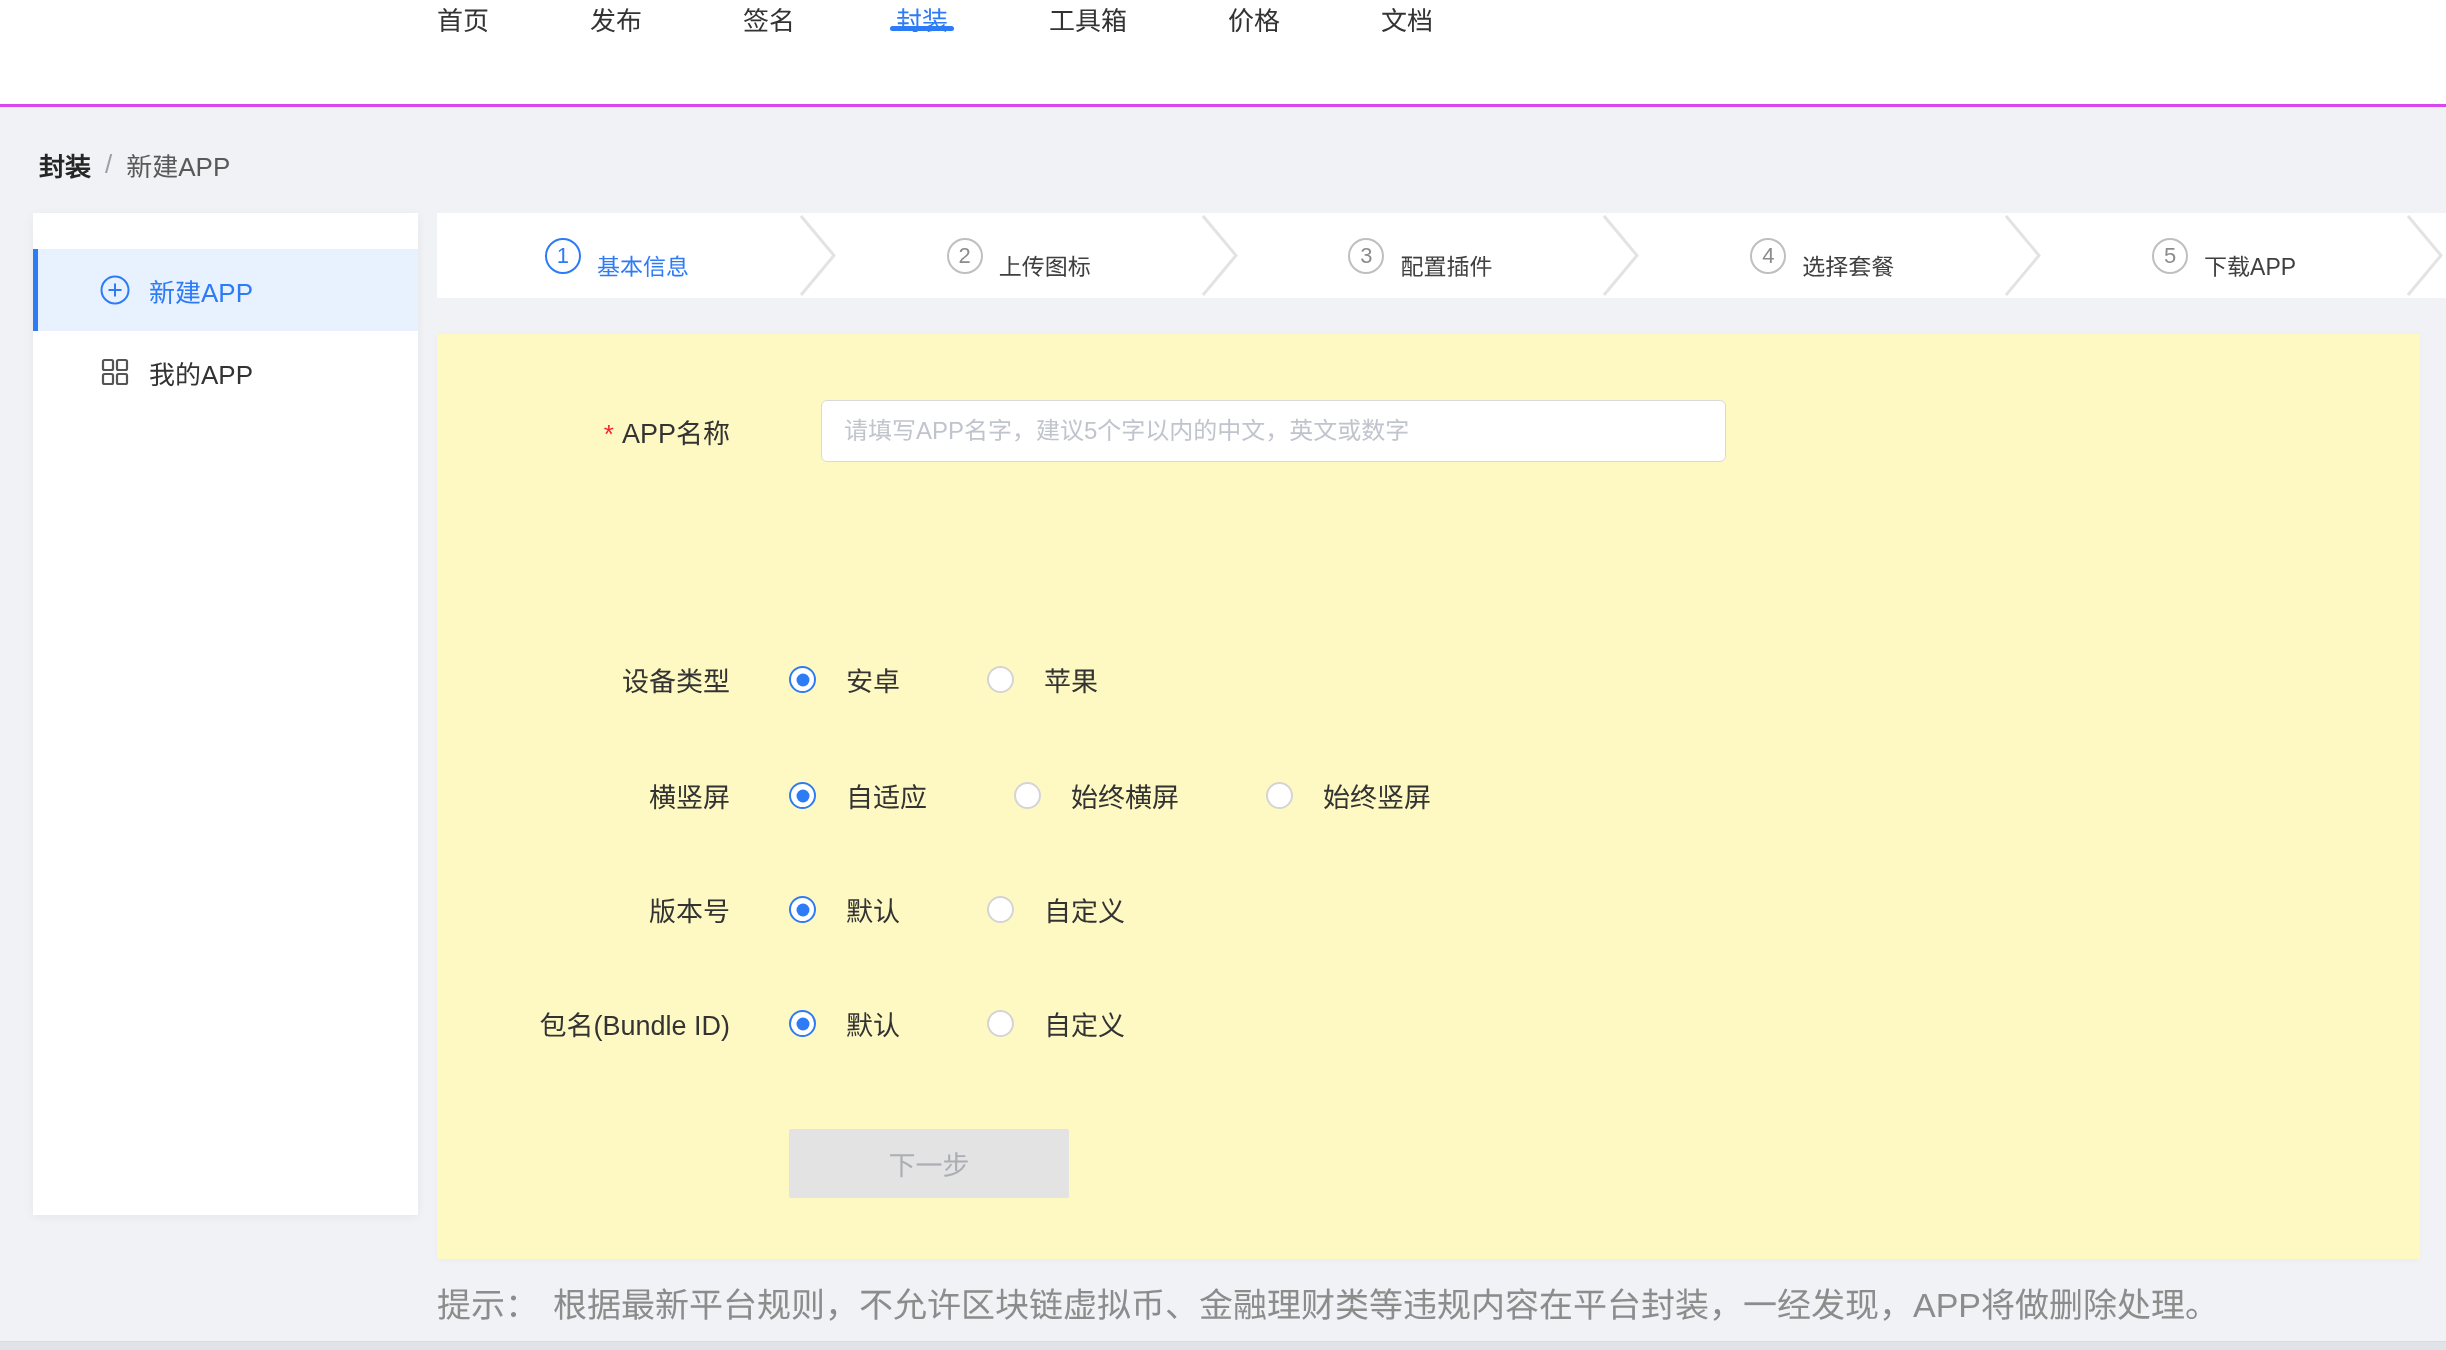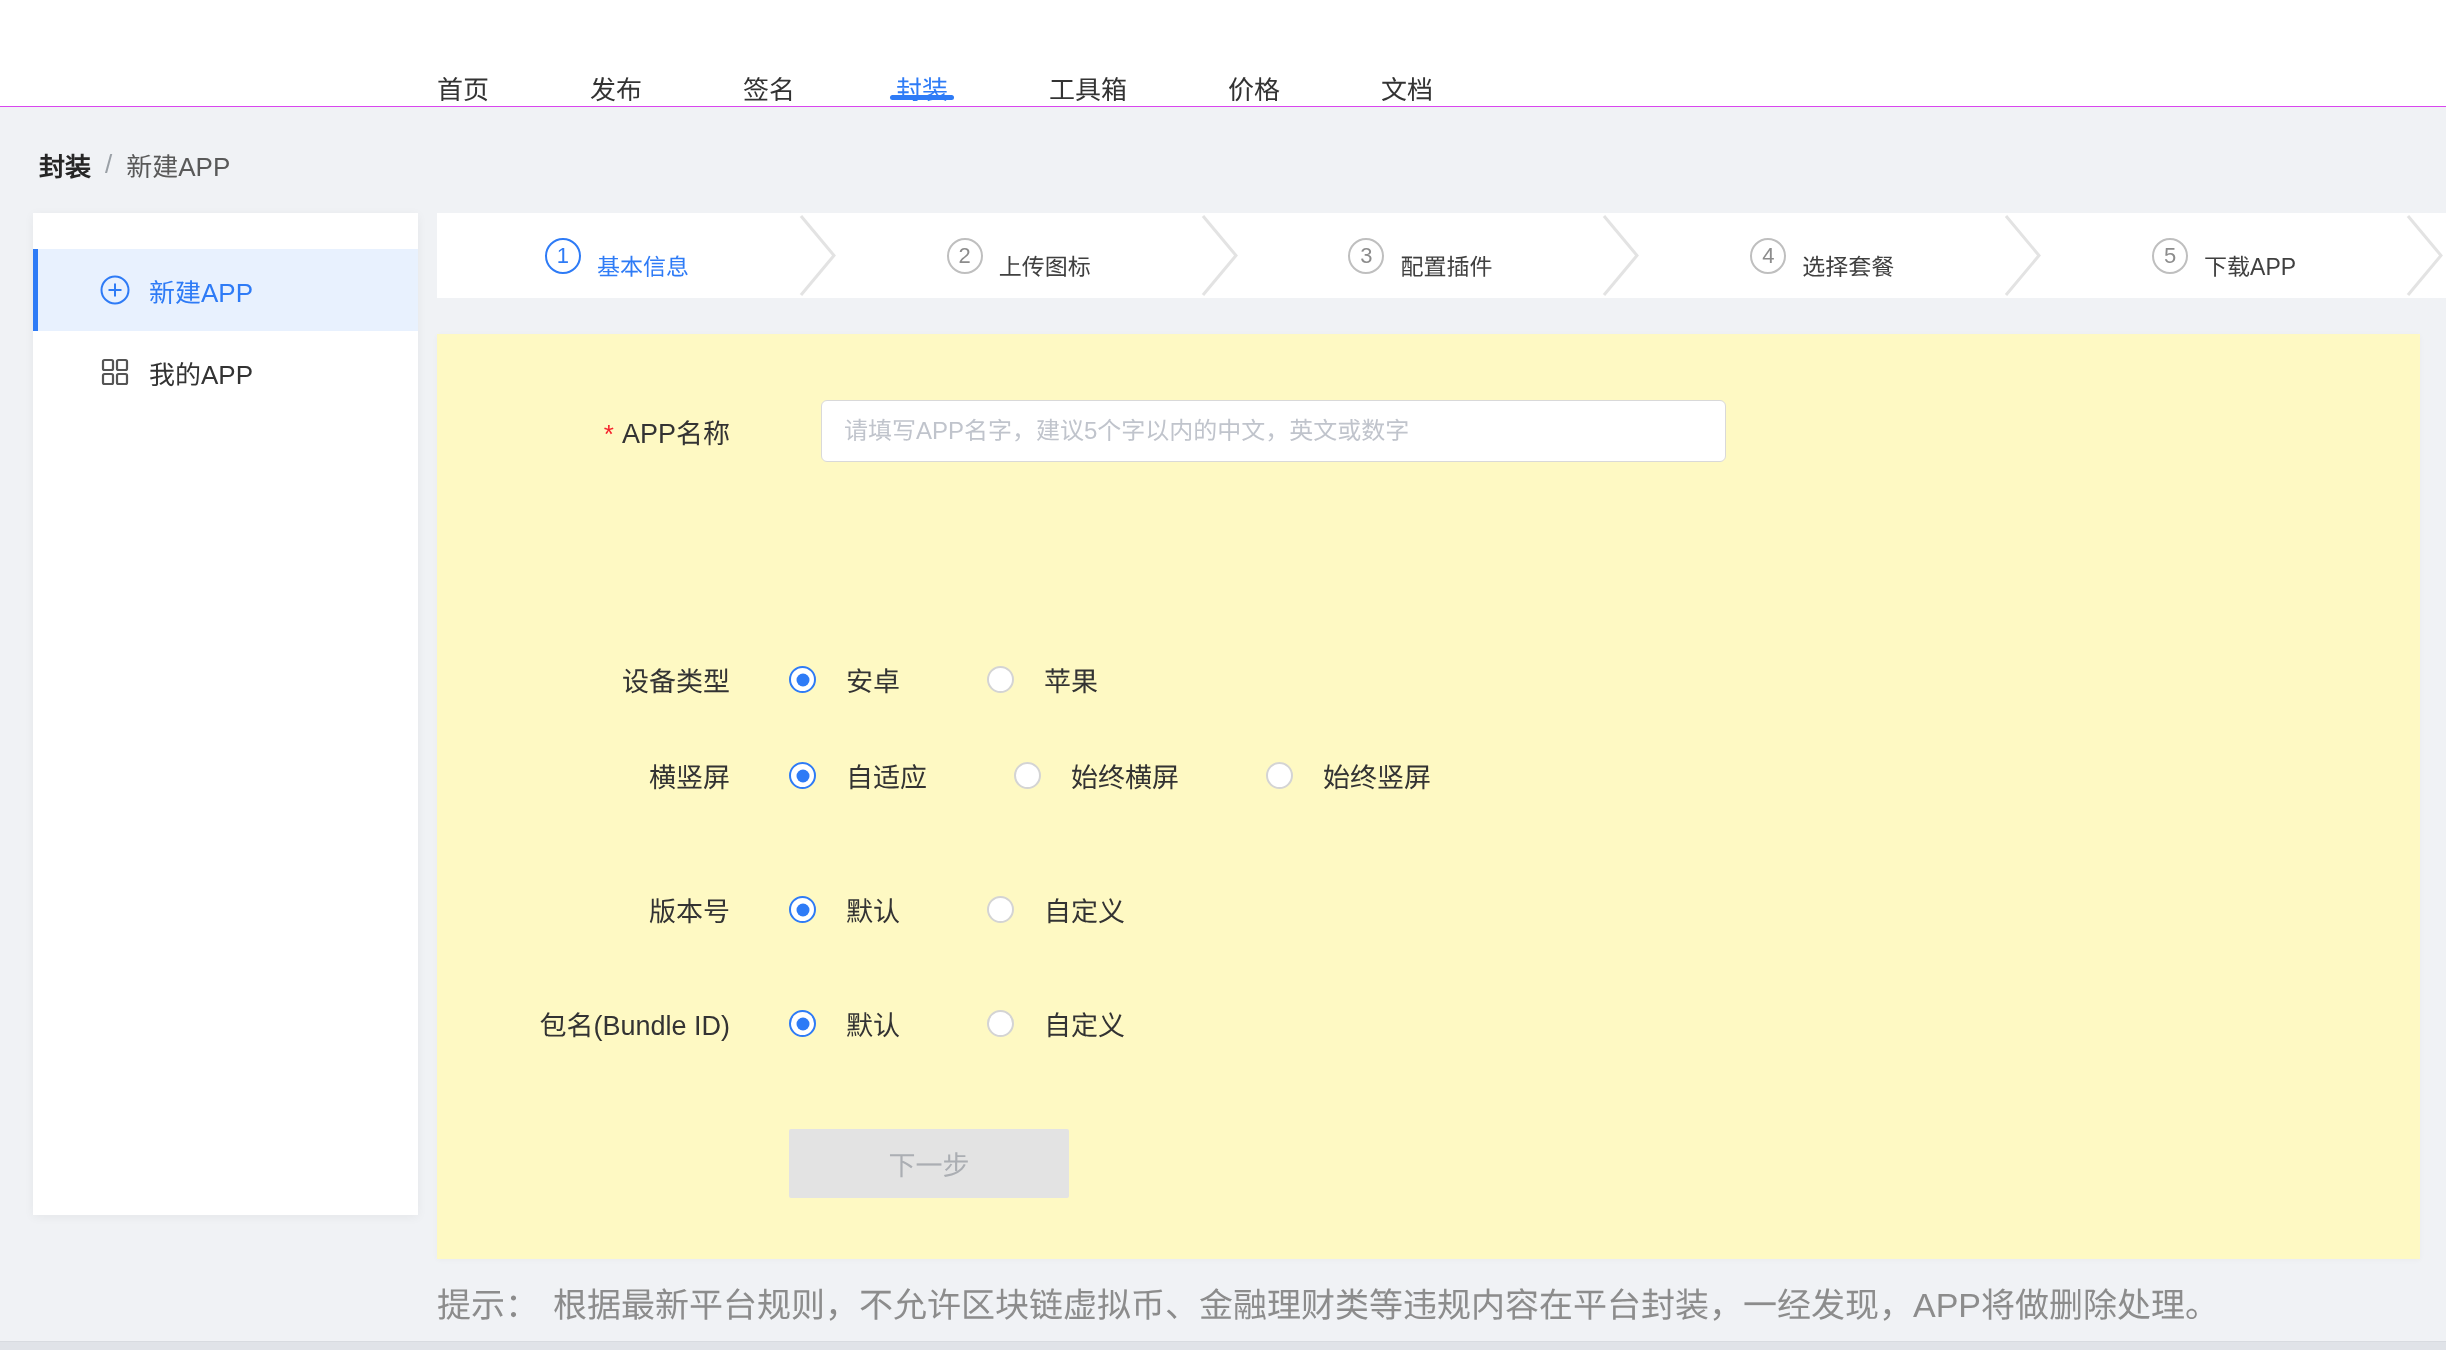--- a/index.html
+++ b/index.html
@@ -9,22 +9,22 @@
     background: #f0f2f5;
     font-family: "Liberation Sans", "DejaVu Sans", sans-serif;
     color: #333;
     overflow: hidden;
   }
   #app { position: relative; width: 2446px; height: 1350px; background: #f0f2f5; overflow: hidden; }
 
   
   .topnav {
     position: absolute; top: 0; left: 0; width: 100%; height: 107px;
-    background: #fff; border-bottom: 1px solid #d946ef;
-    display: flex; align-items: flex-end; padding-left: 437px;
+    background: #fff; border-bottom: 3px solid #d946ef;
+    display: flex; align-items: flex-start; padding-left: 437px;
   }
   .nav-item {
     display: flex; align-items: center; margin-right: 101px;
     font-size: 26px; color: #333; cursor: pointer; position: relative;
   }
   .nav-item.active { color: #2e7bf6; }
   .nav-item.active::after {
     content: ""; position: absolute; left: -6px; right: -6px; bottom: 6px;
     height: 5px; background: #2e7bf6; border-radius: 3px;
   }
@@ -222,21 +222,21 @@
           <span class="radio checked"></span>
           <span class="radio-label">安卓</span>
         </label>
         <label class="radio-option">
           <span class="radio"></span>
           <span class="radio-label">苹果</span>
         </label>
       </div>
     </div>
 
-    <div class="form-row" style="top:422px">
+    <div class="form-row" style="top:442px">
       <div class="form-label">
         <span>横竖屏</span>
       </div>
       <div class="radio-group">
         <label class="radio-option">
           <span class="radio checked"></span>
           <span class="radio-label">自适应</span>
         </label>
         <label class="radio-option">
           <span class="radio"></span>

